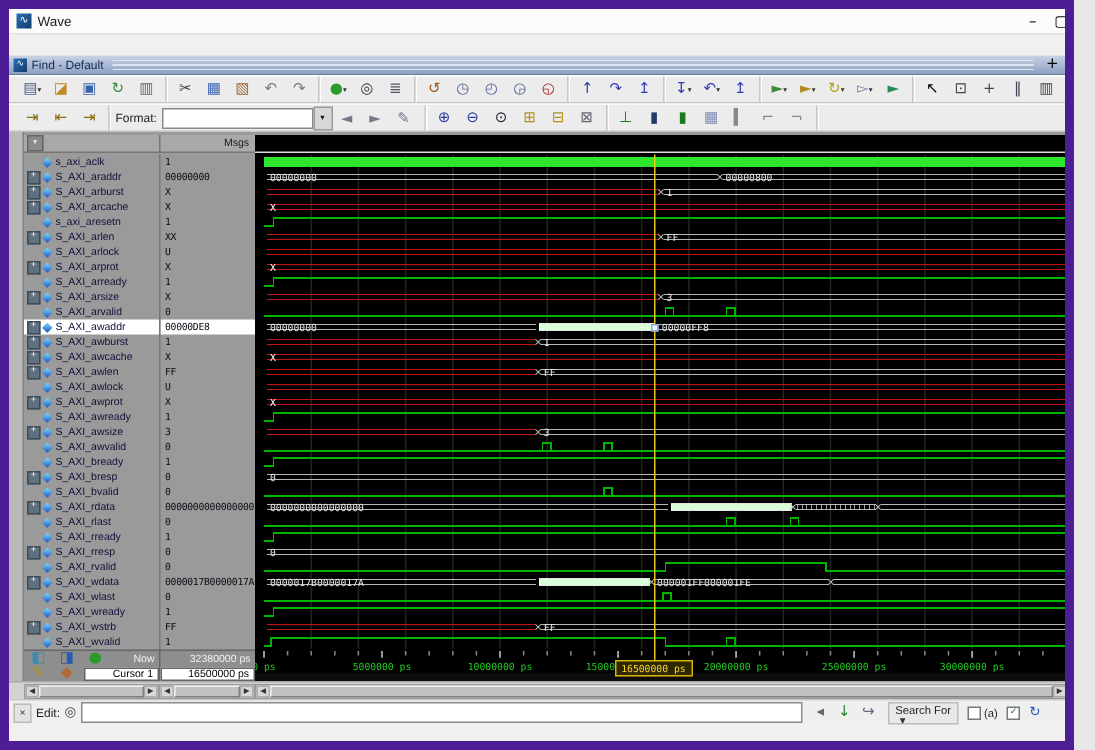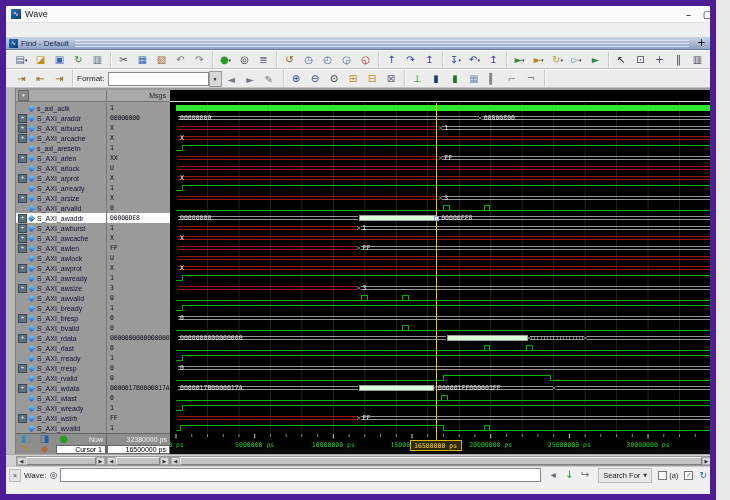--- a/index.html
+++ b/index.html
@@ -76,21 +76,21 @@
   #vthumb{position:absolute;left:1px;top:115px;width:8px;height:45px;background:#e8e8e8;border:1px solid;border-color:#fff #808080 #808080 #fff;box-sizing:border-box;}
   #right-margin{position:absolute;left:718px;top:0;width:12px;height:378px;background:#e4e4e4;}
   
   #findbar{position:absolute;left:0;top:460px;width:730px;height:17px;background:#efefef;border-top:1px solid #c8c8c8;display:flex;align-items:center;box-sizing:border-box;padding:0 3px;}
   #find-close{width:10px;height:11px;font-size:7px;display:flex;align-items:center;justify-content:center;color:#333;border:1px solid #bbb;background:#e4e4e4;margin-right:3px;}
   #find-label{font-size:8px;color:#222;margin-right:3px;}
   #find-glass{font-family:"DejaVu Sans",sans-serif;font-size:9px;color:#445;margin-right:3px;}
   #find-input{width:475px;height:12px;border:1px solid #8a8a8a;background:#fff;font-size:8px;padding:0 2px;}
   #find-nav{display:flex;margin-left:4px;}
   #find-nav .tb-btn{width:14px;height:13px;}
-  #searchfor{display:flex;align-items:center;border:1px solid #bbb;background:#e8e8e8;height:13px;padding:0 4px;margin-left:5px;font-size:7.5px;color:#222;}
+  #searchfor{display:flex;align-items:flex-start;border:1px solid #bbb;background:#e8e8e8;height:13px;padding:0 4px;margin-left:5px;font-size:7.5px;color:#222;flex-direction:column;}
   #searchfor .caret{margin-left:3px;}
   .chk{width:7px;height:7px;border:1px solid #777;background:#fff;font-size:6px;line-height:7px;text-align:center;color:#064;margin-left:6px;}
   #matchcase-label{font-size:7.5px;color:#222;margin-left:2px;}
   #find-refresh{font-family:"DejaVu Sans",sans-serif;color:#2a5ab8;font-size:9px;margin-left:6px;}
   
   #statusbar{position:absolute;left:0;top:477px;width:730px;height:15px;background:#ececec;display:flex;align-items:center;padding:0 2px;box-sizing:border-box;}
   .scell{height:11px;border:1px solid;border-color:#9a9a9a #fafafa #fafafa #9a9a9a;font-size:7.5px;color:#222;display:flex;align-items:center;padding:0 4px;box-sizing:border-box;margin-right:2px;}
   #scell-range{width:100px;}
   #scell-signal{width:262px;}
   #scell-rest{flex:1;}
@@ -880,21 +880,21 @@
     <div id="vscroll">
       <span class="sb-arrow" style="position:absolute;top:0;left:0;">▲</span>
       <div id="vthumb"></div>
       <span class="sb-arrow" style="position:absolute;bottom:0;left:0;">▼</span>
     </div>
     <div id="right-margin"></div>
   </div>
 
   <div id="findbar">
     <span id="find-close">×</span>
-    <span id="find-label">Wave:</span>
+    <span id="find-label">Edit:</span>
     <span id="find-glass">◎</span>
     <input id="find-input" value="" style="">
     <span id="find-nav">
         <span class="tb-btn">
           <span class="glyph" style="color: rgb(102, 102, 119);">◂</span>
         </span>
         <span class="tb-btn">
           <span class="glyph" style="color: rgb(42, 138, 42);">↓</span>
         </span>
         <span class="tb-btn">

